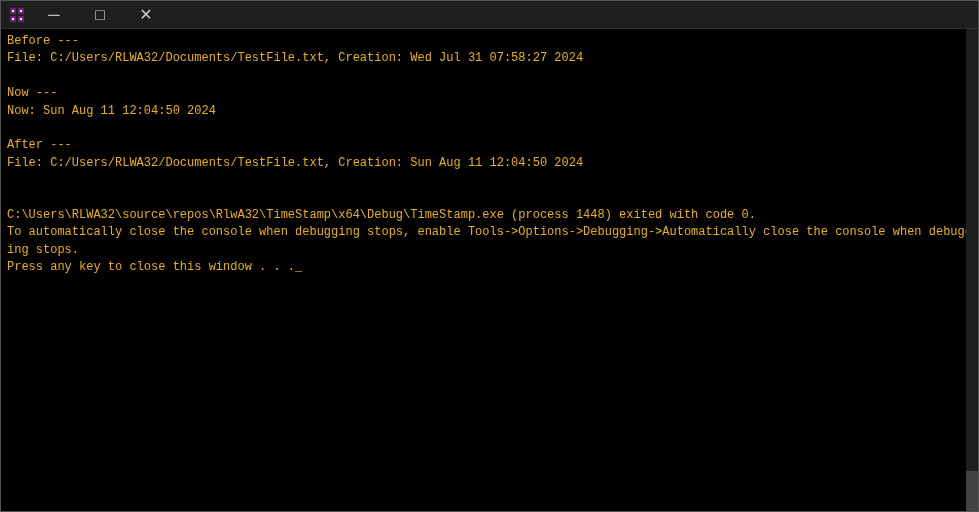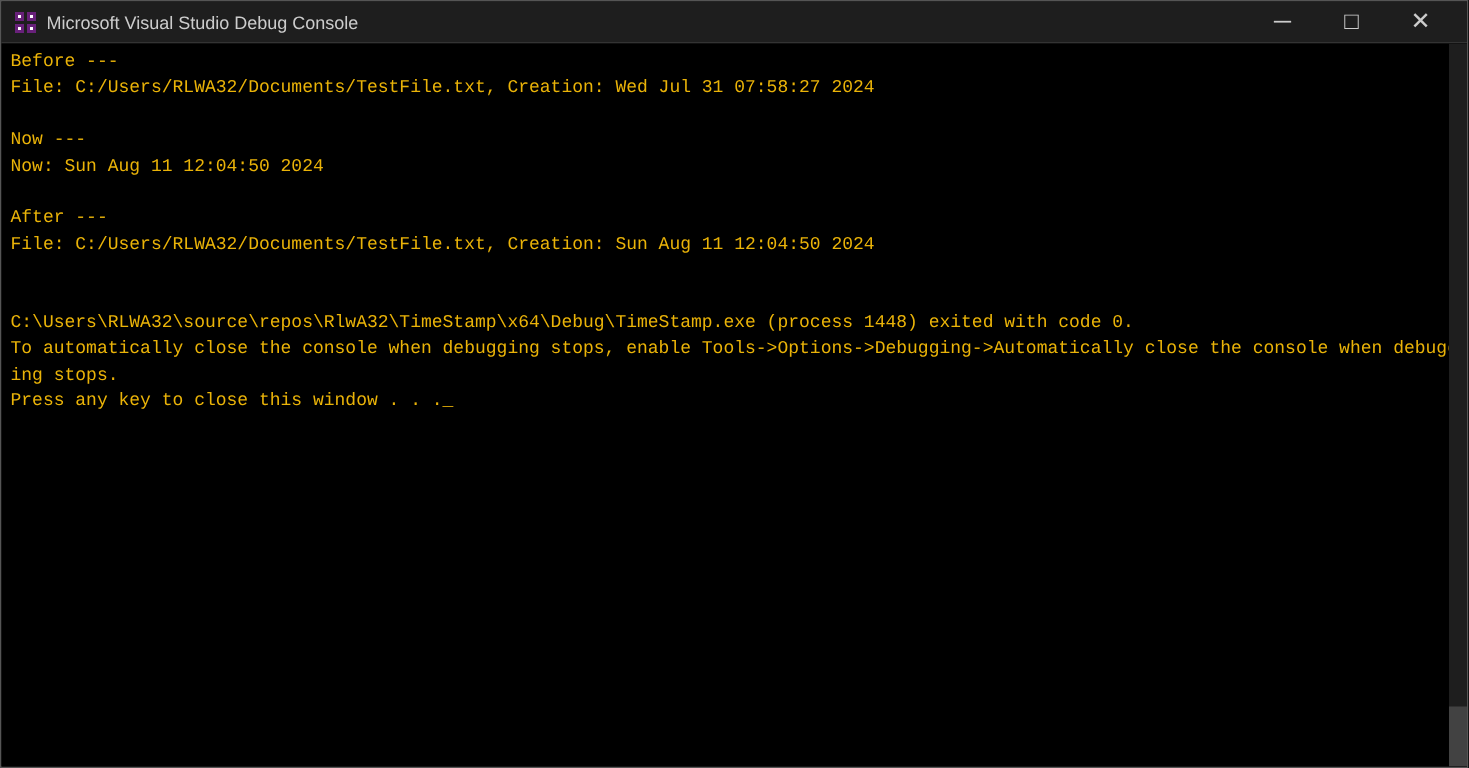--- a/index.html
+++ b/index.html
@@ -121,21 +121,20 @@
         <rect x="1" y="1" width="6" height="6" fill="#68217a"></rect>
         <rect x="9" y="1" width="6" height="6" fill="#68217a"></rect>
         <rect x="1" y="9" width="6" height="6" fill="#68217a"></rect>
         <rect x="9" y="9" width="6" height="6" fill="#68217a"></rect>
         <rect x="3" y="3" width="2" height="2" fill="#fff"></rect>
         <rect x="11" y="3" width="2" height="2" fill="#fff"></rect>
         <rect x="3" y="11" width="2" height="2" fill="#fff"></rect>
         <rect x="11" y="11" width="2" height="2" fill="#fff"></rect>
       </svg>
     </div>
-    <span class="title-bar-text">Microsoft Visual Studio Debug Console</span>
     <div class="title-bar-controls">
       <button class="title-bar-btn">─</button>
       <button class="title-bar-btn">□</button>
       <button class="title-bar-btn close">✕</button>
     </div>
   </div>
 
   <div class="console-body">
     <div class="console-text" id="console-output">Before ---
 File: C:/Users/RLWA32/Documents/TestFile.txt, Creation: Wed Jul 31 07:58:27 2024

